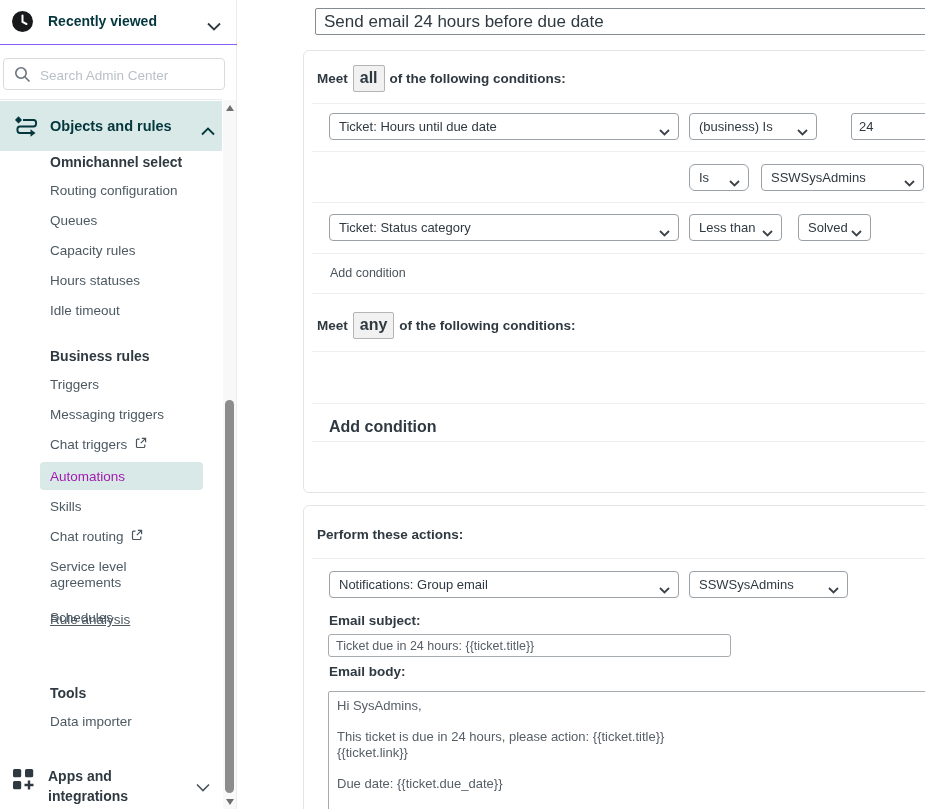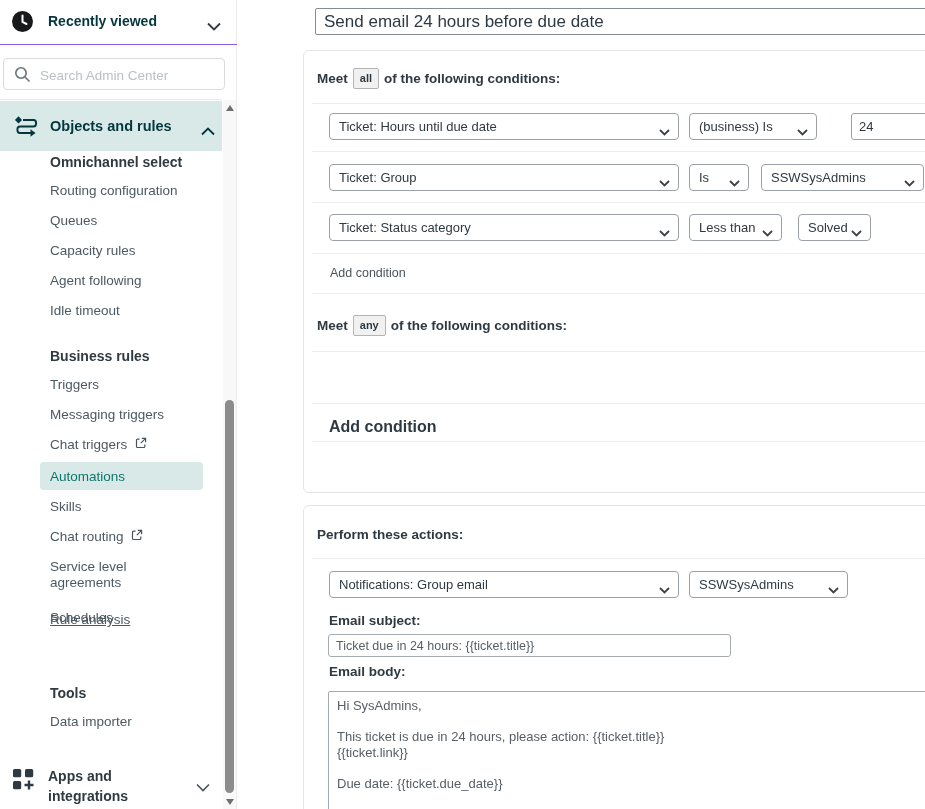--- a/index.html
+++ b/index.html
@@ -27,21 +27,21 @@
   
   .track{position:absolute;left:223px;top:100px;width:13px;height:709px;background:#f8f8f8;}
   .thumb{position:absolute;left:225px;top:400px;width:9px;height:393px;background:#8c8c8c;border-radius:5px;}
   .tri-up{position:absolute;left:226px;top:105px;width:0;height:0;border-left:4px solid transparent;border-right:4px solid transparent;border-bottom:6px solid #6f6f6f;}
   .tri-down{position:absolute;left:226px;top:799px;width:0;height:0;border-left:4px solid transparent;border-right:4px solid transparent;border-top:6px solid #6f6f6f;}
   
   .title-input{position:absolute;left:315px;top:8px;width:618px;height:27px;border:1px solid #848b91;border-radius:2px;box-sizing:border-box;padding:0 8px;font-size:17px;color:#2f3941;font-family:"Liberation Sans",sans-serif;outline:none;}
   .panel{position:absolute;left:303px;width:640px;background:#fff;border:1px solid #e2e5e7;border-radius:6px;box-sizing:border-box;}
   .p-hr{position:absolute;left:8px;width:624px;height:1px;background:#eceef0;}
   .hdrline{position:absolute;left:13px;height:24px;display:flex;align-items:center;font-size:13.5px;font-weight:700;color:#2f3941;}
-  .chip{display:inline-block;margin:0 5px;padding:3px 6px 4px 6px;background:#f1f1f1;border:1px solid #b4b4b4;border-radius:2px;font-size:11px;font-weight:700;color:#2f3941;}
+  .chip{display:inline-block;margin:0 5px;padding:3px 6px 4px 6px;background:#f1f1f1;border:1px solid #b4b4b4;border-radius:2px;font-size:16px;font-weight:700;color:#2f3941;}
   .sel{position:absolute;height:27px;background:#fff;border:1px solid #9ba1a7;border-radius:4px;box-sizing:border-box;display:flex;align-items:center;padding:0 26px 0 9px;font-size:13px;color:#2f3941;cursor:pointer;overflow:hidden;white-space:nowrap;}
   .sel .chevsel{position:absolute;right:8px;top:10px;}
   .vinput{position:absolute;height:27px;border:1px solid #9ba1a7;border-radius:3px;box-sizing:border-box;padding:0 7px;font-size:13px;color:#2f3941;font-family:"Liberation Sans",sans-serif;outline:none;}
   .addlink-sm{position:absolute;left:26px;font-size:12.5px;color:#49545c;cursor:pointer;}
   .addlink-lg{position:absolute;left:25px;font-size:16px;font-weight:700;color:#2f3941;cursor:pointer;}
   .field-label{position:absolute;font-size:13.5px;font-weight:700;color:#2f3941;}
   .subj-input{position:absolute;left:24px;top:128px;width:403px;height:23px;border:1px solid #a6abb0;border-radius:3px;box-sizing:border-box;padding:0 7px;font-size:12.5px;color:#565e66;font-family:"Liberation Sans",sans-serif;outline:none;}
   .body-ta{position:absolute;left:24px;top:185px;width:618px;height:170px;border:1px solid #a6abb0;border-radius:2px;box-sizing:border-box;padding:6px 8px;font-size:13px;line-height:15.5px;color:#565e66;font-family:"Liberation Sans",sans-serif;resize:none;outline:none;}
 </style>
 </head>
@@ -91,37 +91,37 @@
         <svg width="14" height="9" viewBox="0 0 14 9">
             <polyline points="1,7.5 7,1.5 13,7.5" fill="none" stroke="#03363d" stroke-width="1.8"></polyline>
           </svg>
       </span>
     </div>
 
     <div class="side-header" style="top:154px;">Omnichannel select</div>
     <div class="side-item" style="top:183px;">Routing configuration</div>
     <div class="side-item" style="top:213px;">Queues</div>
     <div class="side-item" style="top:243px;">Capacity rules</div>
-    <div class="side-item" style="top:273px;">Agent following</div>
+    <div class="side-item" style="top:273px;">Hours statuses</div>
     <div class="side-item" style="top:303px;">Idle timeout</div>
 
     <div class="side-header" style="top:348px;">Business rules</div>
     <div class="side-item" style="top:377px;">Triggers</div>
     <div class="side-item" style="top:407px;">Messaging triggers</div>
     <div class="side-item" style="top:437px;">
       <span>Chat triggers</span>
       <span style="display:inline-block;margin-left:4px;">
         <svg width="12" height="12" viewBox="0 0 12 12">
             <path d="M4.5 2.2 H2.6 C1.9 2.2 1.5 2.6 1.5 3.3 V9.4 C1.5 10.1 1.9 10.5 2.6 10.5 H8.7 C9.4 10.5 9.8 10.1 9.8 9.4 V7.5" fill="none" stroke="#49545c" stroke-width="1.2"></path>
             <path d="M6.8 1.4 H10.6 V5.2 M10.6 1.4 L5.8 6.2" fill="none" stroke="#49545c" stroke-width="1.2"></path>
           </svg>
       </span>
     </div>
     <div class="hl"></div>
-    <div class="side-item" style="top:469px;color:#0f766e;">Automations</div>
+    <div class="side-item" style="top:469px;color:#a21caf;">Automations</div>
     <div class="side-item" style="top:499px;">Skills</div>
     <div class="side-item" style="top:529px;">
       <span>Chat routing</span>
       <span style="display:inline-block;margin-left:4px;">
         <svg width="12" height="12" viewBox="0 0 12 12">
             <path d="M4.5 2.2 H2.6 C1.9 2.2 1.5 2.6 1.5 3.3 V9.4 C1.5 10.1 1.9 10.5 2.6 10.5 H8.7 C9.4 10.5 9.8 10.1 9.8 9.4 V7.5" fill="none" stroke="#49545c" stroke-width="1.2"></path>
             <path d="M6.8 1.4 H10.6 V5.2 M10.6 1.4 L5.8 6.2" fill="none" stroke="#49545c" stroke-width="1.2"></path>
           </svg>
       </span>
     </div>
@@ -173,27 +173,21 @@
     </div>
     <div class="sel" style="left:385px;top:62px;width:128px;">
       <span>(business) Is</span>
       <span class="chevsel"><svg width="11" height="7" viewBox="0 0 11 7">
             <polyline points="1,1 5.5,5.5 10,1" fill="none" stroke="#3b4248" stroke-width="1.8"></polyline>
           </svg></span>
     </div>
     <input class="vinput" style="left: 547px; top: 62px; width: 95px;" value="24">
     <div class="p-hr" style="top:100px;"></div>
 
-    <div class="sel" style="left:25px;top:113px;width:350px;">
-      <span>Ticket: Group</span>
-      <span class="chevsel"><svg width="11" height="7" viewBox="0 0 11 7">
-            <polyline points="1,1 5.5,5.5 10,1" fill="none" stroke="#3b4248" stroke-width="1.8"></polyline>
-          </svg></span>
-    </div>
-    <div class="sel" style="left:385px;top:113px;width:60px;">
+    <div class="sel" style="left:385px;top:113px;width:60px;border-radius:6px;">
       <span>Is</span>
       <span class="chevsel"><svg width="11" height="7" viewBox="0 0 11 7">
             <polyline points="1,1 5.5,5.5 10,1" fill="none" stroke="#3b4248" stroke-width="1.8"></polyline>
           </svg></span>
     </div>
     <div class="sel" style="left:457px;top:113px;width:163px;">
       <span>SSWSysAdmins</span>
       <span class="chevsel"><svg width="11" height="7" viewBox="0 0 11 7">
             <polyline points="1,1 5.5,5.5 10,1" fill="none" stroke="#3b4248" stroke-width="1.8"></polyline>
           </svg></span>

